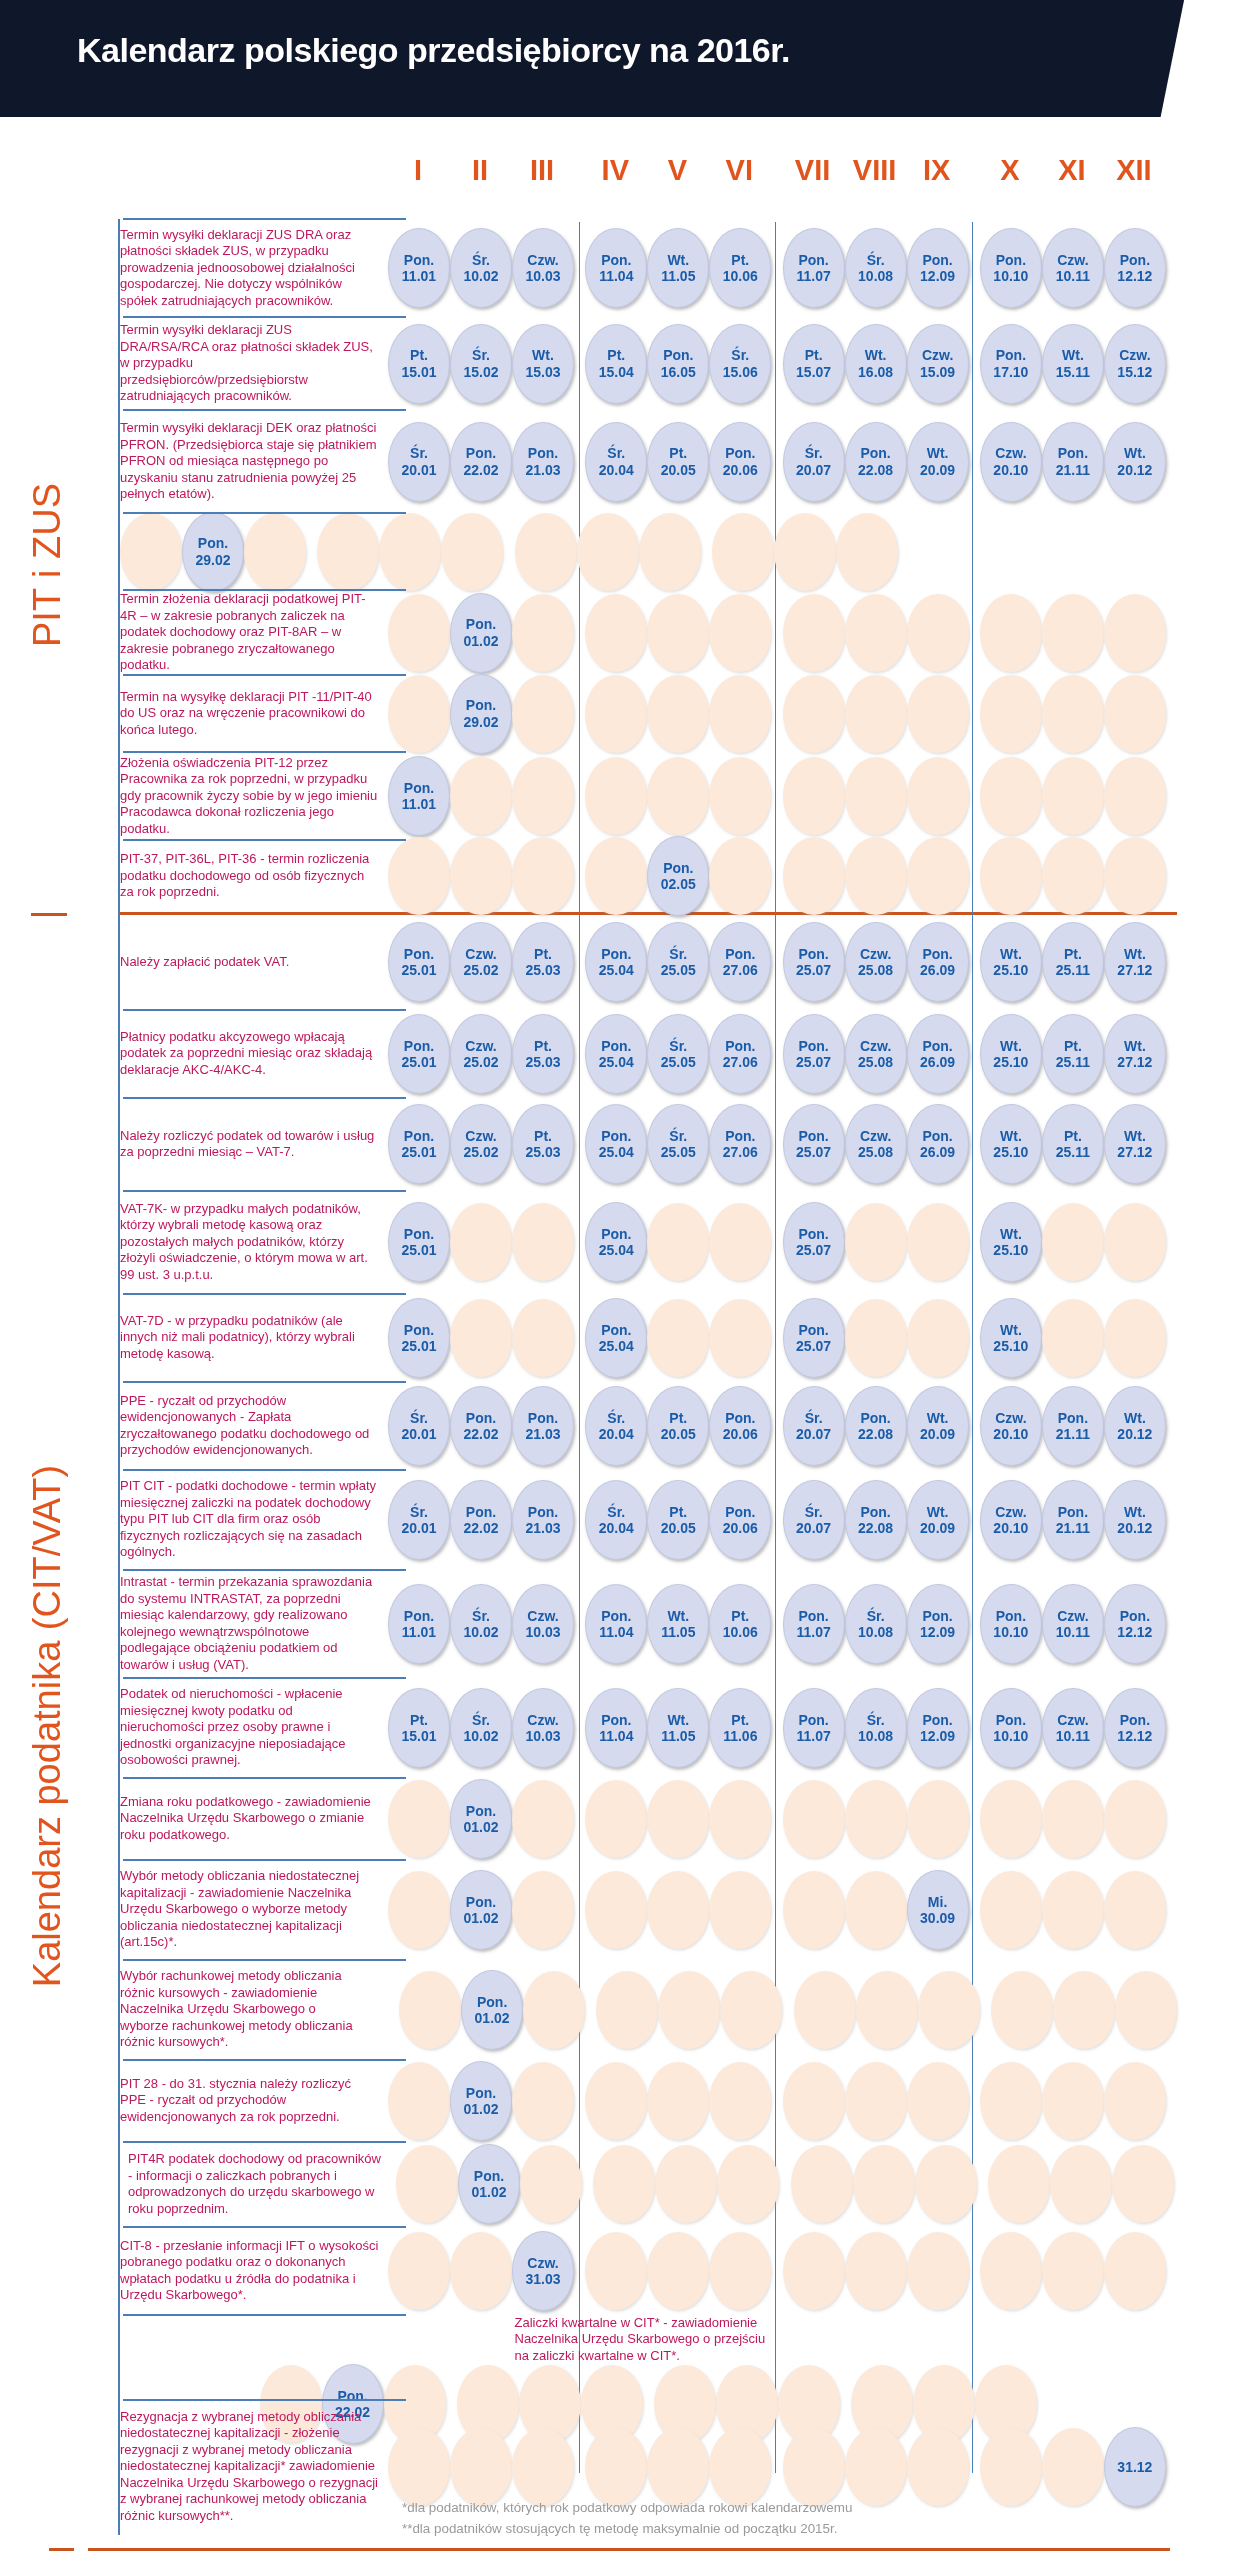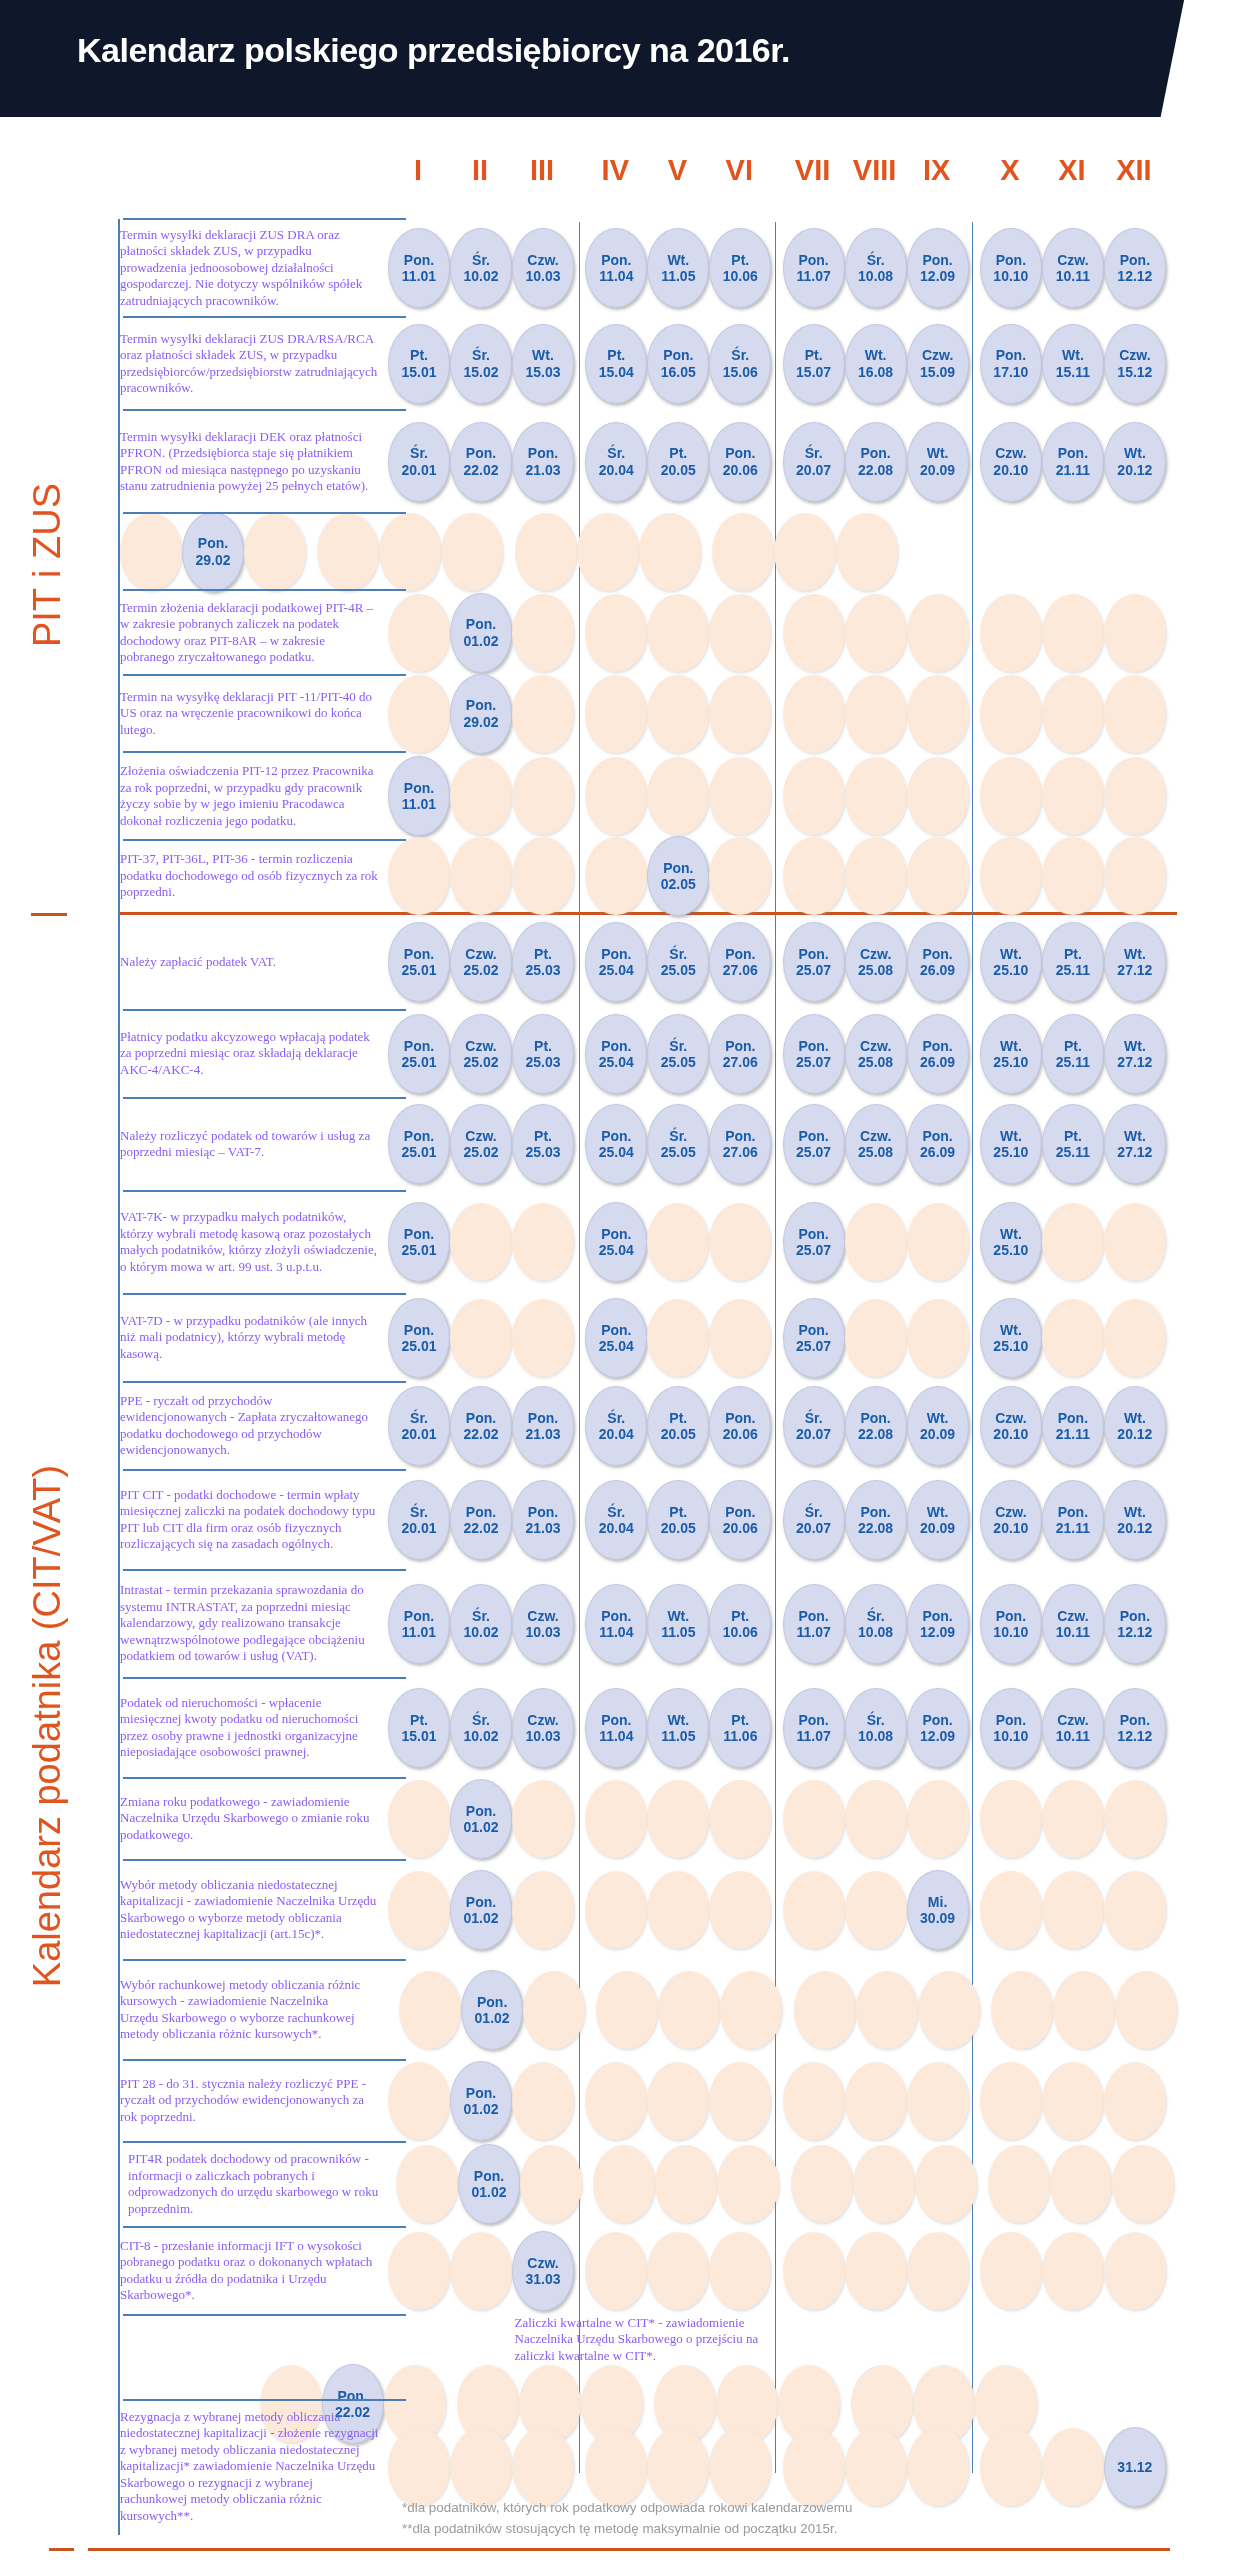--- a/index.html
+++ b/index.html
@@ -17,21 +17,21 @@
   .month.q{margin-left:11.3px;}
 
   
   .calwrap{position:absolute;top:219px;left:120px;width:1057px;}
   .leftline{position:absolute;top:219px;left:118px;width:1.5px;height:2316px;background:#4b7db7;}
   .qline{position:absolute;top:3.1px;width:1px;height:2251px;background:#4b7db7;}
   .qline.q1{left:459px;} .qline.q2{left:655px;} .qline.q3{left:852px;}
 
   .crow{position:relative;display:flex;align-items:center;}
   .crow.sep::before{content:"";position:absolute;left:3.1px;top:-1px;width:283px;height:2.1px;background:#4b7db7;}
-  .desc{width:268px;box-sizing:border-box;padding-right:9.3px;font-size:13px;line-height:1.27;color:#8b5cf6;font-family:Liberation Serif, serif;}
+  .desc{width:268px;box-sizing:border-box;padding-right:9.3px;font-size:13px;line-height:1.27;color:#be185d;}
   .cells{display:flex;align-items:center;}
   .cell{width:62px;display:flex;justify-content:center;}
   .cell.q{margin-left:11.3px;}
   .bub{width:64px;height:78px;border-radius:50%;display:flex;flex-direction:column;
        justify-content:center;align-items:center;text-align:center;}
   .bub.on{background:#d5daef;border:0.5px solid #c2c8e0;box-shadow:1.5px 2.1px 3.1px rgba(110,110,110,.45);}
   .bub.off{background:#fce9d9;box-shadow:1px 1.5px 2.6px rgba(170,170,170,.35);}
   .bub .day,.bub .date{font-size:14px;font-weight:bold;color:#1b5ca9;line-height:1.15;}
   .orange-sep{height:2.6px;background:#cb541e;}
 
@@ -1023,21 +1023,21 @@
             </div>
             <div class="cell">
               <div class="bub on">
                 <div class="day">Wt.</div>
                 <div class="date">20.12</div>
               </div>
             </div>
           </div>
         </div>
         <div class="crow sep" style="height: 108px;">
-          <div class="desc">Intrastat - termin przekazania sprawozdania do systemu INTRASTAT, za poprzedni miesiąc kalendarzowy, gdy realizowano transakcje wewnątrzwspólnotowe podlegające obciążeniu podatkiem od towarów i usług (VAT).</div>
+          <div class="desc">Intrastat - termin przekazania sprawozdania do systemu INTRASTAT, za poprzedni miesiąc kalendarzowy, gdy realizowano kolejnego wewnątrzwspólnotowe podlegające obciążeniu podatkiem od towarów i usług (VAT).</div>
           <div class="cells">
             <div class="cell">
               <div class="bub on">
                 <div class="day">Pon.</div>
                 <div class="date">11.01</div>
               </div>
             </div>
             <div class="cell">
               <div class="bub on">
                 <div class="day">Śr.</div>

